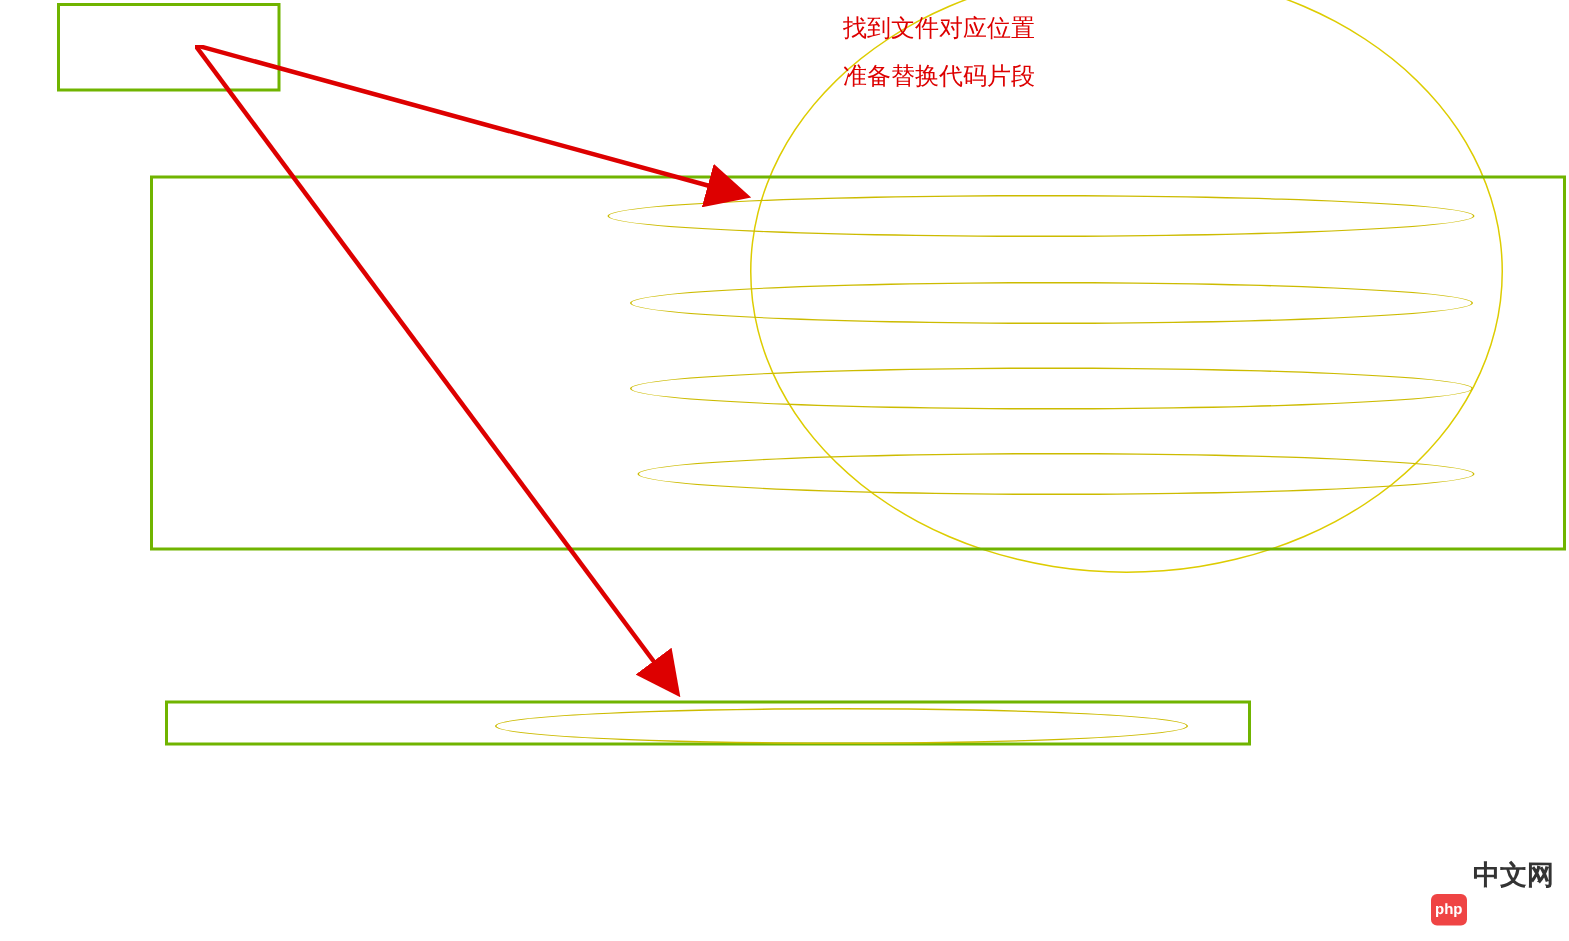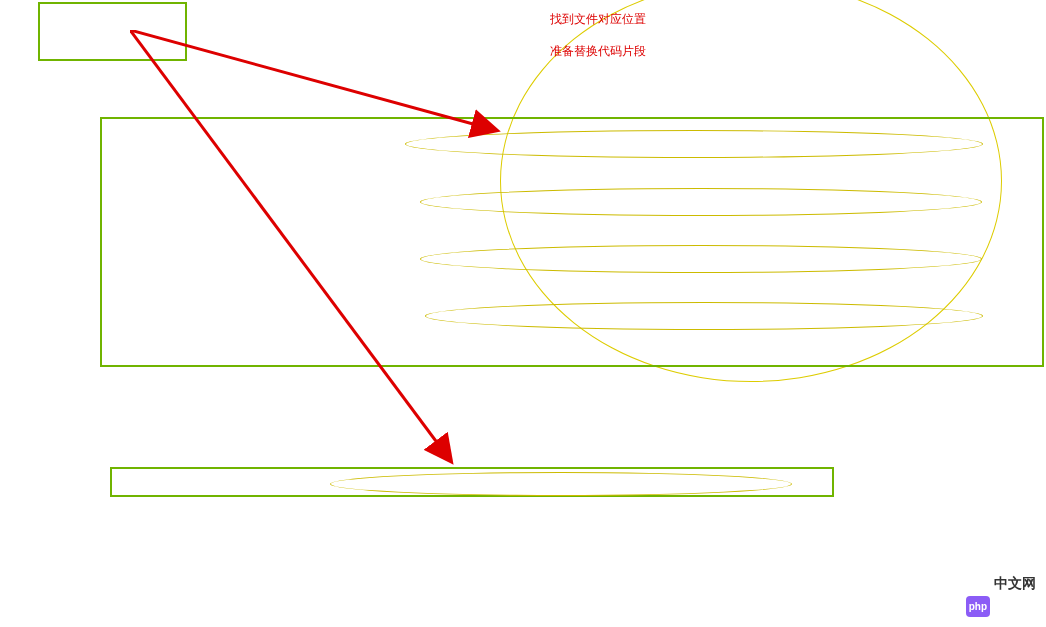--- a/index.html
+++ b/index.html
@@ -11,23 +11,23 @@
     white-space: pre;
     line-height: 19px;
     position: relative;
     width: 1046px;
     height: 627px;
     overflow: hidden;
   }      
 
   
   .shape { position: absolute; z-index: 1; pointer-events: none; }
-  .ann { position: absolute; font-family: sans-serif; color: #d00; font-size: 12px; z-index: 3; white-space: nowrap; }
+  .ann { position: absolute; font-family: sans-serif; color: #d00; font-size: 16px; z-index: 3; white-space: nowrap; margin-left: 12px; }
   .logo { position:absolute; right:10px; bottom:10px; z-index:4; display:flex; align-items:center; gap:4px; font-family:sans-serif; font-weight:bold; }
-  .logo .cn { font-size:14px; color:#333; }
+  .logo .cn { font-size:18px; color:#333; }
   .logo .badge { border-radius:4px; padding:1px 3px; font-size:10px; }
 </style>
 </head>
 <body>
 
 
 
 
 <div class="ann" style="left:550px; top:10px;">找到文件对应位置</div>
 <div class="ann" style="left:550px; top:42px;font-family:Liberation Serif, serif;">准备替换代码片段</div>
@@ -67,17 +67,17 @@
         <path d="M0,0 L10,5 L0,10 Z" fill="#d00"></path>
       </marker>
     </defs>
   <line x1="0" y1="0" x2="320" y2="430" stroke="#d00" stroke-width="3" marker-end="url(#ah2)"></line>
 </svg>
 
 
 
 
 <div class="logo">
-  <span class="badge" style="background:#8b5cf6;color:#fff;margin-top:47px;">php</span><span class="cn">中文网</span>
+  <span class="badge" style="background:#ef4444;color:#fff;margin-top:47px;">php</span><span class="cn">中文网</span>
 </div>
 
 
 
 
 </body></html>

